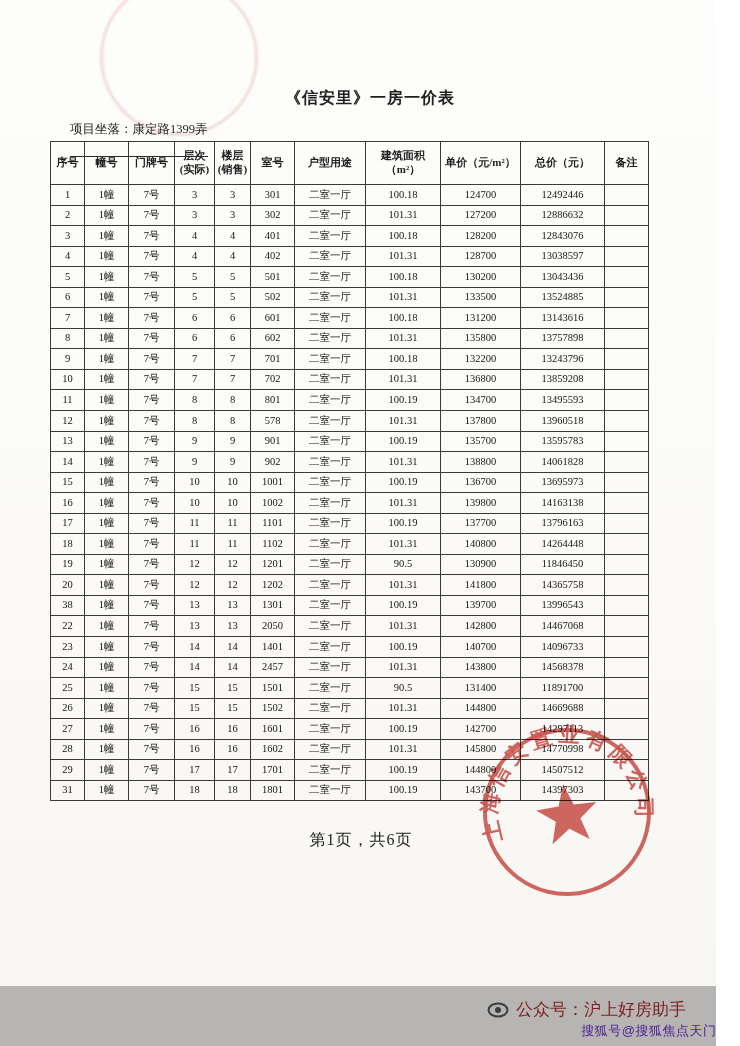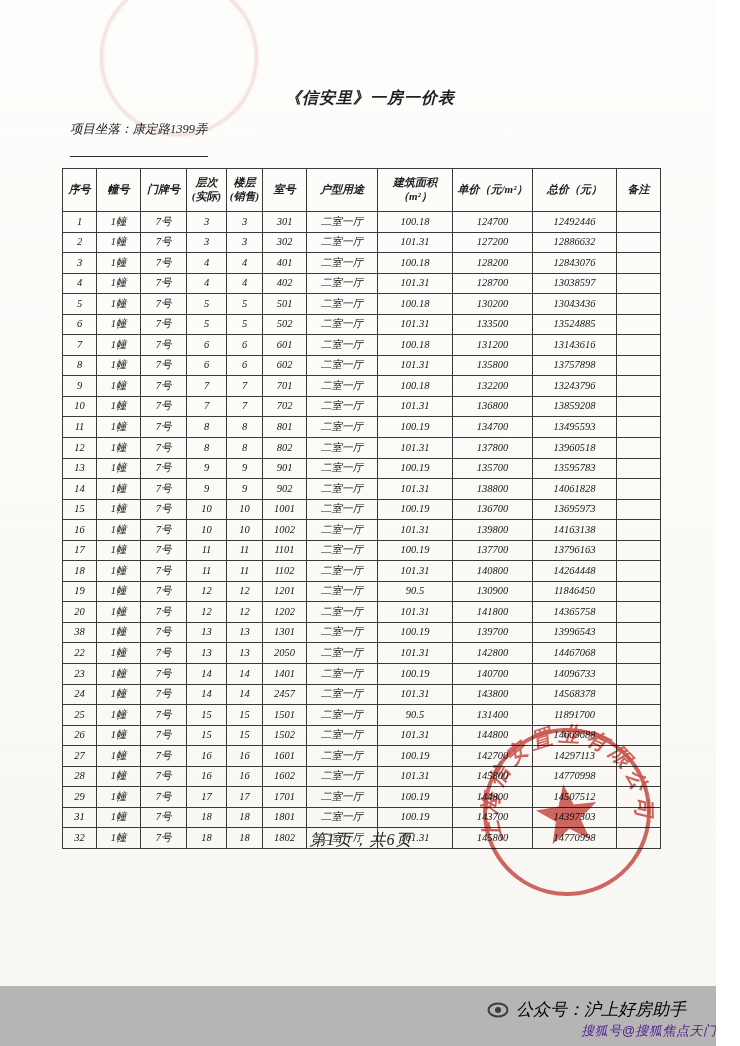--- a/index.html
+++ b/index.html
@@ -1,41 +1,41 @@
 <!DOCTYPE html>
 <html><head>
 <meta charset="utf-8">
 <style>
   html,body{margin:0;padding:0;}
   .canvas{position:relative;width:716px;height:1046px;background:#fbfbf9;overflow:hidden;
-          font-family:"Liberation Serif", serif;color:#1e1e1e;font-style:italic;}
+          font-family:"Liberation Serif", serif;color:#1e1e1e;}
   .page{position:absolute;left:0;top:0;width:740px;height:986px;
         background:linear-gradient(180deg,#fdfdfb 0%,#fbfaf7 60%,#f7f6f2 100%);}
   .doc-title{position:absolute;top:88px;left:0;width:740px;text-align:center;
              font-size:16px;font-weight:700;letter-spacing:1px;}
   .location{position:absolute;top:121px;left:70px;font-size:12.5px;
             border-bottom:1px solid #2a2a2a;padding-bottom:18px;}
-  .tbl-wrap{position:absolute;left:62px;top:141px;width:598px;margin-top:27px;}
+  .tbl-wrap{position:absolute;left:50px;top:141px;width:598px;}
   table{border-collapse:collapse;table-layout:fixed;width:598px;}
   th,td{border:1px solid #3a3a3a;text-align:center;vertical-align:middle;
         padding:0;overflow:hidden;}
   th{height:42px;font-size:11px;font-weight:600;white-space:pre-line;line-height:1.25;}
   td{height:19.55px;font-size:10.5px;line-height:1;color:#141414;}
   .page-footer{position:absolute;left:62px;top:830px;width:598px;text-align:center;
                font-size:16px;letter-spacing:1px;}
   
   .seal{position:absolute;left:477px;top:722px;width:180px;height:180px;
         mix-blend-mode:multiply;opacity:.88;transform:rotate(-8deg);}
   .faint-stamp{position:absolute;left:100px;top:-22px;width:152px;height:152px;
                border:3px solid rgba(198,62,52,.55);border-radius:50%;
                opacity:.33;filter:blur(1.1px);}
   
   .footer-bar{position:absolute;left:0;top:986px;width:740px;height:60px;background:#b6b5b3;}
   .account{position:absolute;left:487px;top:12px;display:flex;align-items:center;gap:7px;
-           font-family:"Liberation Sans", sans-serif;font-size:17px;color:#000000;font-weight:500;}
+           font-family:"Liberation Sans", sans-serif;font-size:17px;color:#7f1d1d;font-weight:500;}
   .sohu{position:absolute;right:10px;bottom:6px;font-family:"Liberation Sans", sans-serif;
         font-size:13px;color:#4c1d95;letter-spacing:.5px;}
 </style>
 </head>
 <body>
 
 <div class="canvas">
   <div class="page">
 
     <div class="faint-stamp"></div>
@@ -220,21 +220,21 @@
               <td>134700</td>
               <td>13495593</td>
               <td></td>
             </tr>
             <tr>
               <td>12</td>
               <td>1幢</td>
               <td>7号</td>
               <td>8</td>
               <td>8</td>
-              <td>802</td>
+              <td>578</td>
               <td>二室一厅</td>
               <td>101.31</td>
               <td>137800</td>
               <td>13960518</td>
               <td></td>
             </tr>
             <tr>
               <td>13</td>
               <td>1幢</td>
               <td>7号</td>
@@ -459,33 +459,20 @@
               <td>31</td>
               <td>1幢</td>
               <td>7号</td>
               <td>18</td>
               <td>18</td>
               <td>1801</td>
               <td>二室一厅</td>
               <td>100.19</td>
               <td>143700</td>
               <td>14397303</td>
-              <td></td>
-            </tr>
-            <tr>
-              <td>32</td>
-              <td>1幢</td>
-              <td>7号</td>
-              <td>18</td>
-              <td>18</td>
-              <td>1802</td>
-              <td>二室一厅</td>
-              <td>101.31</td>
-              <td>145800</td>
-              <td>14770998</td>
               <td></td>
             </tr>
           </tbody>
       </table>
     </div>
 
     <div class="page-footer">第1页，共6页</div>
 
     <div class="seal">
       <svg width="180" height="180" viewBox="0 0 180 180">

